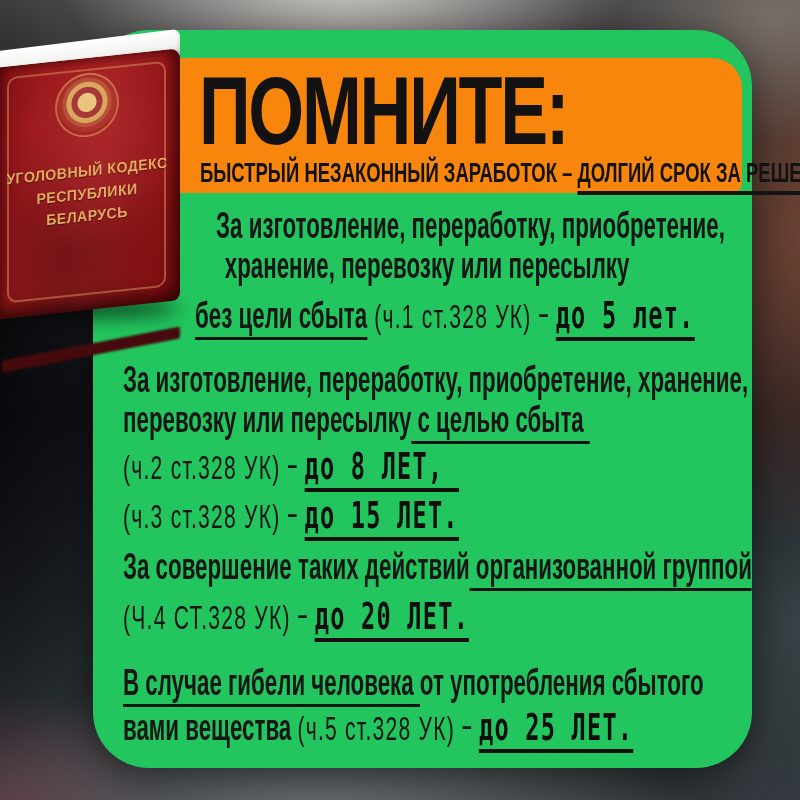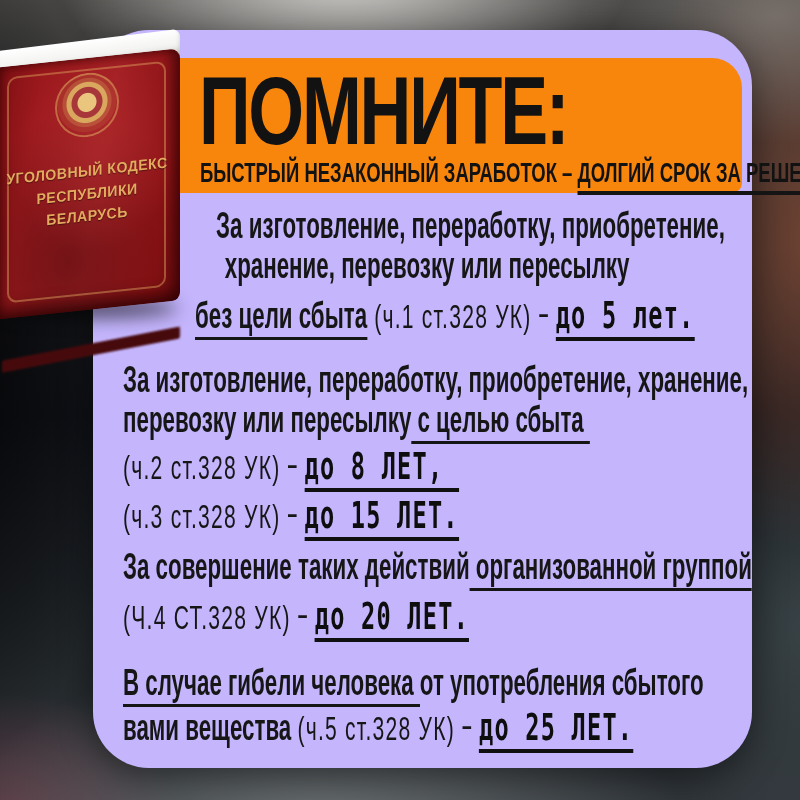--- a/index.html
+++ b/index.html
@@ -13,21 +13,21 @@
       radial-gradient(280px 180px at 97% 2%, rgba(150,145,140,.55), rgba(150,145,140,0) 70%),
       radial-gradient(300px 430px at 102% 30%, rgba(128,75,55,.85), rgba(128,75,55,0) 72%),
       radial-gradient(240px 300px at 101% 78%, rgba(70,82,86,.65), rgba(70,82,86,0) 75%),
       radial-gradient(520px 260px at 40% 104%, rgba(118,123,124,.85), rgba(118,123,124,0) 70%),
       radial-gradient(230px 170px at 2% 102%, rgba(108,60,72,.75), rgba(108,60,72,0) 72%),
       radial-gradient(210px 520px at -6% 45%, rgba(4,4,5,.95), rgba(4,4,5,0) 82%),
       linear-gradient(180deg,#454442 0%,#1a1b1f 28%,#111319 52%,#22272a 82%,#30353a 100%);}
 
   
   .card{position:absolute;left:93px;top:30px;width:659px;height:738px;
-    background:#c4b5fd;border-radius:56px;box-shadow:0 8px 34px rgba(0,0,0,.45);}
+    background:#22c55e;border-radius:56px;box-shadow:0 8px 34px rgba(0,0,0,.45);}
 
   
   .band{position:absolute;left:0;top:28px;width:649px;height:135px;
     background:#F8860D;border-radius:6px 30px 10px 6px;}
   .title{position:absolute;left:106px;top:4px;font-size:97px;font-weight:bold;
     letter-spacing:-3px;line-height:1.0;transform:scaleX(.74);transform-origin:0 0;
     color:#121212;white-space:pre;}
   .subtitle{position:absolute;left:107px;top:99px;font-size:28px;font-weight:bold;
     transform:scaleX(.66);transform-origin:0 0;white-space:pre;color:#121212;}
   .sub-u{border-bottom:4px solid #141414;padding-bottom:3px;}

